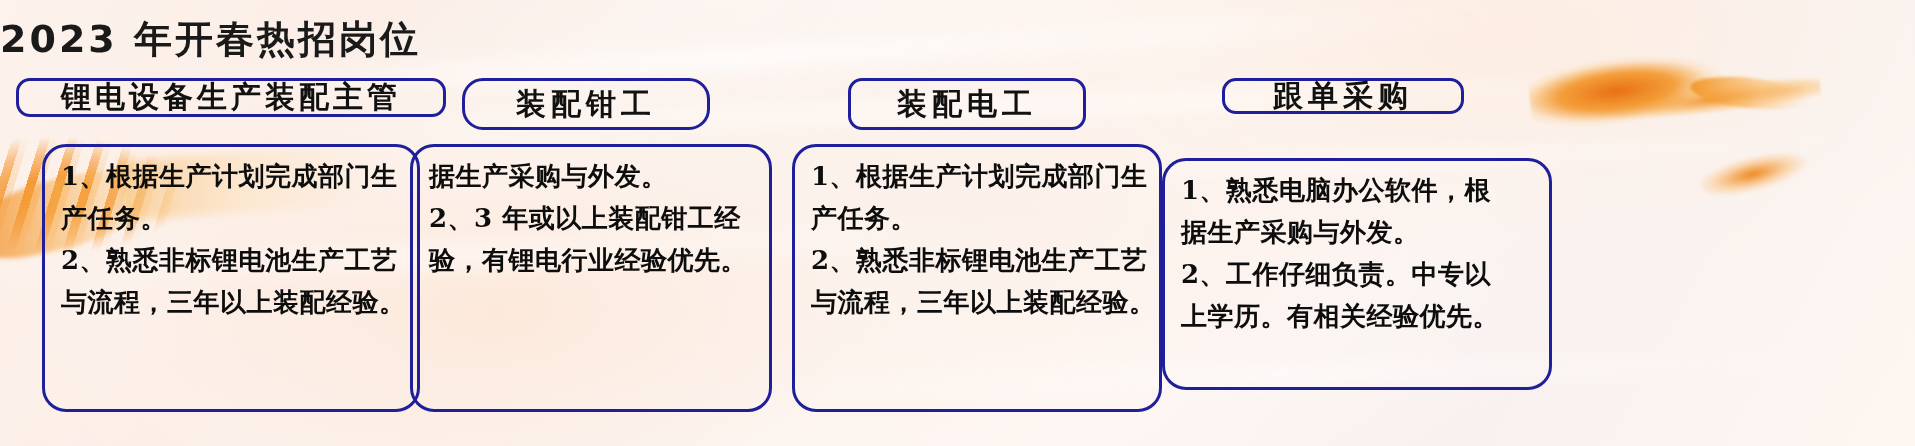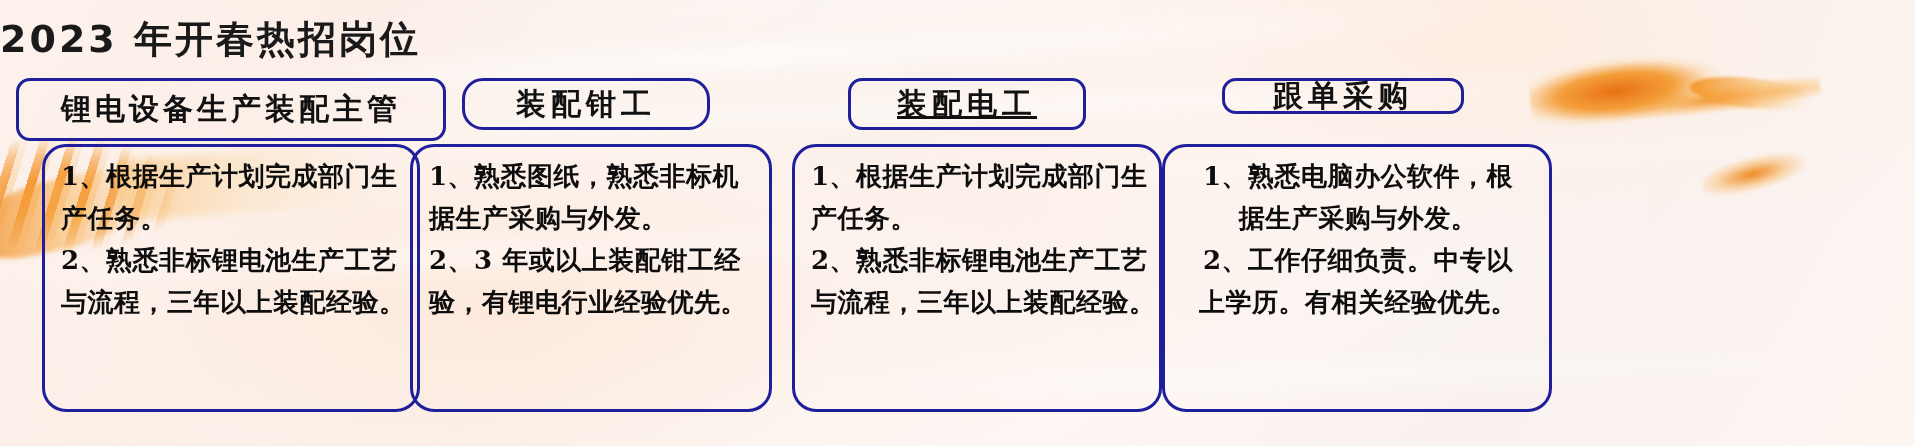--- a/index.html
+++ b/index.html
@@ -143,40 +143,40 @@
 
   .body-line {
     font-family: "DejaVu Serif", serif;
     font-weight: 700;
     color: #0d0d0d;
     white-space: nowrap;
   }
 
   
   #card-1 { left: 16px; top: 78px; width: 430px; height: 260px; }
-  #card-1 .card-header { left: 0; width: 430px; height: 63px; font-size: 30px; letter-spacing: 4px; }
+  #card-1 .card-header { left: 0; width: 430px; height: 39px; font-size: 30px; letter-spacing: 4px; }
   #card-1 .card-body { left: 26px; top: 66px; width: 378px; height: 268px; }
   #card-1 .body-line { font-size: 26px; line-height: 42px; letter-spacing: 0.5px; }
 
   
   #card-2 { left: 462px; top: 78px; width: 320px; height: 260px; }
   #card-2 .card-header { left: 0; width: 248px; height: 52px; font-size: 30px; letter-spacing: 5px; border-radius: 21px; }
   #card-2 .card-body { left: -52px; top: 66px; width: 362px; height: 268px; }
   #card-2 .body-line { font-size: 26px; line-height: 42px; letter-spacing: 0.5px; }
 
   
   #card-3 { left: 848px; top: 78px; width: 340px; height: 260px; }
-  #card-3 .card-header { left: 0; width: 238px; height: 52px; font-size: 30px; letter-spacing: 5px; text-decoration: underline; }
+  #card-3 .card-header { left: 0; width: 238px; height: 52px; font-size: 30px; letter-spacing: 5px; }
   #card-3 .card-body { left: -56px; top: 66px; width: 370px; height: 268px; }
   #card-3 .body-line { font-size: 26px; line-height: 42px; letter-spacing: 0.5px; }
 
   
   #card-4 { left: 1222px; top: 78px; width: 360px; height: 260px; }
   #card-4 .card-header { left: 0; width: 242px; height: 36px; font-size: 30px; letter-spacing: 5px; }
-  #card-4 .card-body { left: -60px; top: 66px; width: 390px; height: 268px; text-align: center; }
+  #card-4 .card-body { left: -60px; top: 80px; width: 390px; height: 232px; }
   #card-4 .body-line { font-size: 26px; line-height: 42px; letter-spacing: 0.5px; }
 </style>
 </head>
 <body>
 
 <div id="poster">
 
   <div class="streak streak-a"></div>
   <div class="streak streak-b"></div>
   <div class="streak streak-c"></div>
@@ -197,21 +197,20 @@
       <div class="body-line">1、根据生产计划完成部门生</div>
       <div class="body-line">产任务。</div>
       <div class="body-line">2、熟悉非标锂电池生产工艺</div>
       <div class="body-line">与流程，三年以上装配经验。</div>
     </div>
     <div class="card-header">锂电设备生产装配主管</div>
   </div>
 
   <div class="card" id="card-2">
     <div class="card-body">
-      <div class="body-line">1、熟悉图纸，熟悉非标机</div>
       <div class="body-line">据生产采购与外发。</div>
       <div class="body-line">2、3 年或以上装配钳工经</div>
       <div class="body-line">验，有锂电行业经验优先。</div>
     </div>
     <div class="card-header">装配钳工</div>
   </div>
 
   <div class="card" id="card-3">
     <div class="card-body">
       <div class="body-line">1、根据生产计划完成部门生</div>

